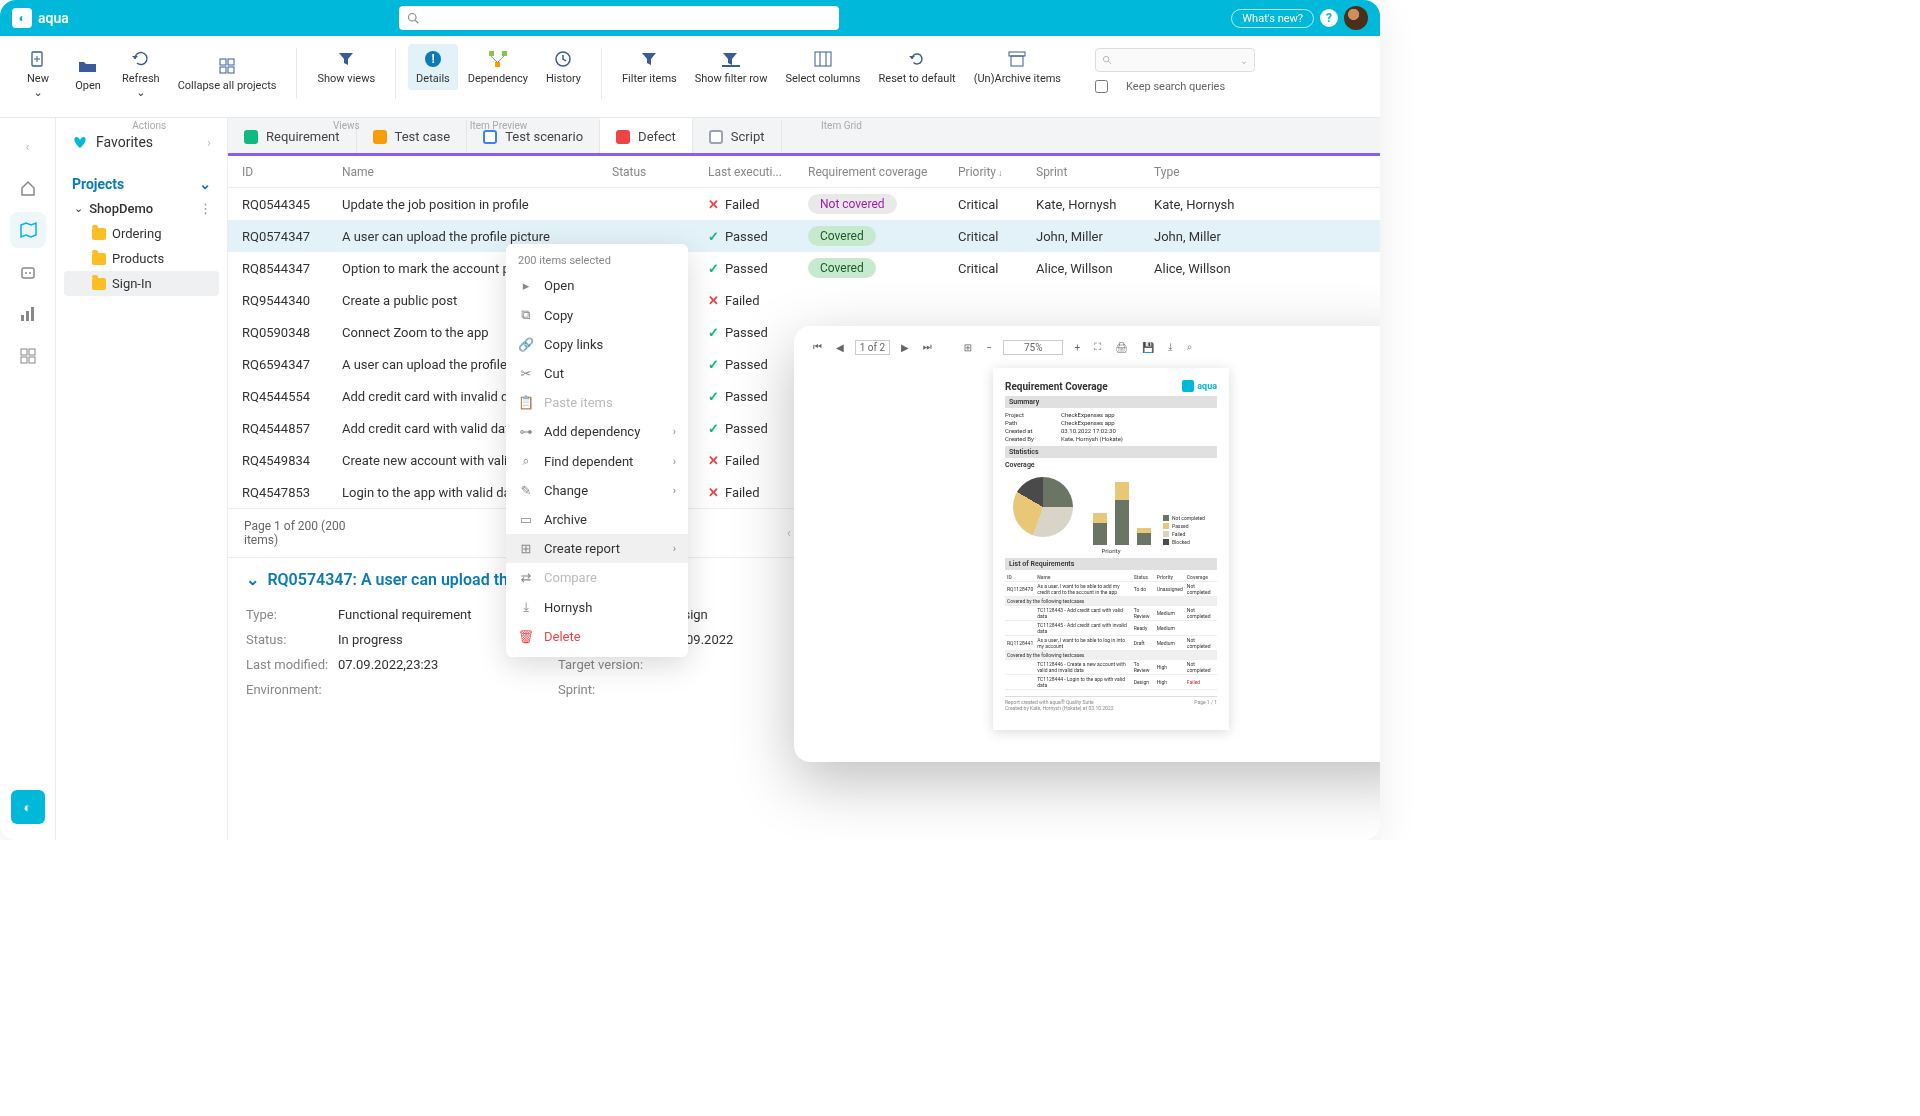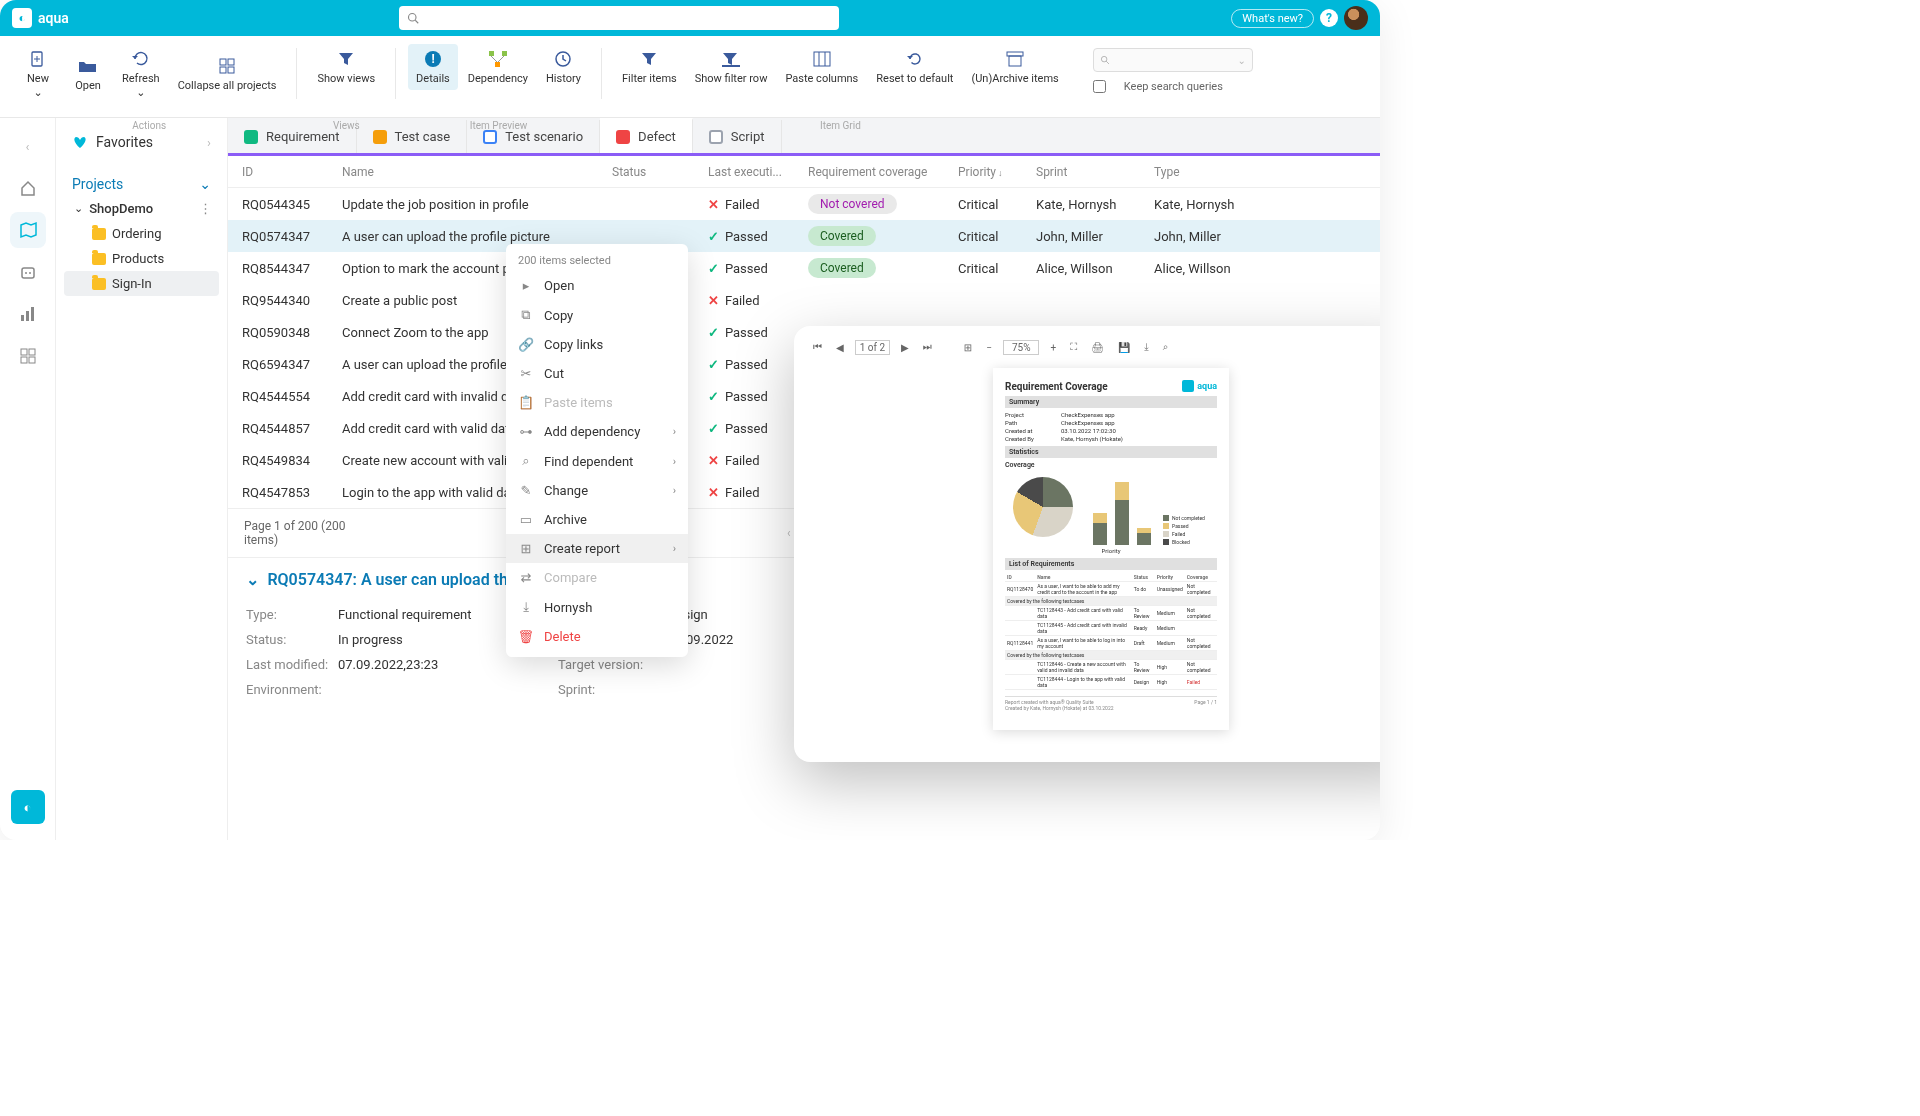--- a/index.html
+++ b/index.html
@@ -37,21 +37,21 @@
 .rail-btn{width:36px;height:36px;border-radius:8px;display:flex;align-items:center;justify-content:center;cursor:pointer;color:#888}
 .rail-btn.active{background:#eef6fa;color:#00b8d9}
 .rail-bottom{margin-top:auto;margin-bottom:16px}
 .rail-logo{width:34px;height:34px;background:#00b8d9;border-radius:6px;display:flex;align-items:center;justify-content:center;color:#fff;font-weight:700}
 
 .sidebar{width:172px;padding:12px 8px;border-right:1px solid #eee}
 .sb-header{display:flex;align-items:center;justify-content:space-between;padding:4px 8px;cursor:pointer}
 .sb-fav{display:flex;align-items:center;gap:8px;color:#333;font-size:14px}
 .sb-fav svg{fill:#00b8d9}
 .sb-projects{margin-top:18px}
-.sb-projects-hdr{display:flex;align-items:center;justify-content:space-between;padding:4px 8px;color:#0b7bb5;font-weight:400;font-size:14px;cursor:pointer}
+.sb-projects-hdr{display:flex;align-items:center;justify-content:space-between;padding:4px 8px;color:#0b7bb5;font-weight:700;font-size:14px;cursor:pointer}
 .sb-node{display:flex;align-items:center;gap:6px;padding:5px 8px;font-size:13px;cursor:pointer;border-radius:4px}
 .sb-node.l1{padding-left:10px;font-weight:500}
 .sb-node.l2{padding-left:28px}
 .sb-node.sel{background:#eef0f2}
 .folder-ic{width:14px;height:12px;background:#fbbf24;border-radius:2px;position:relative}
 .folder-ic::before{content:'';position:absolute;top:-3px;left:0;width:6px;height:3px;background:#fbbf24;border-radius:2px 2px 0 0}
 .dots{margin-left:auto;color:#888;cursor:pointer;letter-spacing:-1px}
 
 
 .content{flex:1;display:flex;flex-direction:column;overflow:hidden}
@@ -258,21 +258,21 @@
             <span>Show filter row</span>
           </div>
         <div class="ribbon-btn">
             <div class="ric">
               <svg width="18" height="16">
                 <rect x="1" y="1" width="16" height="14" fill="none" stroke="#3a5a9c"></rect>
                 <line x1="6" y1="1" x2="6" y2="15" stroke="#3a5a9c"></line>
                 <line x1="12" y1="1" x2="12" y2="15" stroke="#3a5a9c"></line>
               </svg>
             </div>
-            <span>Paste columns</span>
+            <span>Select columns</span>
           </div>
         <div class="ribbon-btn">
             <div class="ric">
               <svg width="18" height="18">
                 <path d="M4 9 a5 5 0 1 1 1.5 3.5" fill="none" stroke="#3a5a9c" stroke-width="1.5"></path>
                 <polygon points="4,9 1,6 7,6" fill="#3a5a9c"></polygon>
               </svg>
             </div>
             <span>Reset to default</span>
           </div>
@@ -642,21 +642,21 @@
   <div class="report-modal">
     <div class="pdf-toolbar">
       <span class="tbtn">⏮</span>
       <span class="tbtn">◀</span>
       <span style="border:1px solid #ccc;padding:1px 4px">1 of 2</span>
       <span class="tbtn">▶</span>
       <span class="tbtn">⏭</span>
       <span style="width:10px"></span>
       <span class="tbtn">⊞</span>
       <span class="tbtn">−</span>
-      <span style="border:1px solid #ccc;padding:1px 8px">75%</span>
+      <span style="border:1px solid #ccc;padding:1px 20px">75%</span>
       <span class="tbtn">+</span>
       <span class="tbtn">⛶</span>
       <span class="tbtn">🖨</span>
       <span class="tbtn">💾</span>
       <span class="tbtn">⤓</span>
       <span class="tbtn">⌕</span>
 
     </div>
     <div class="pdf-page">
       <div class="pdf-title">

